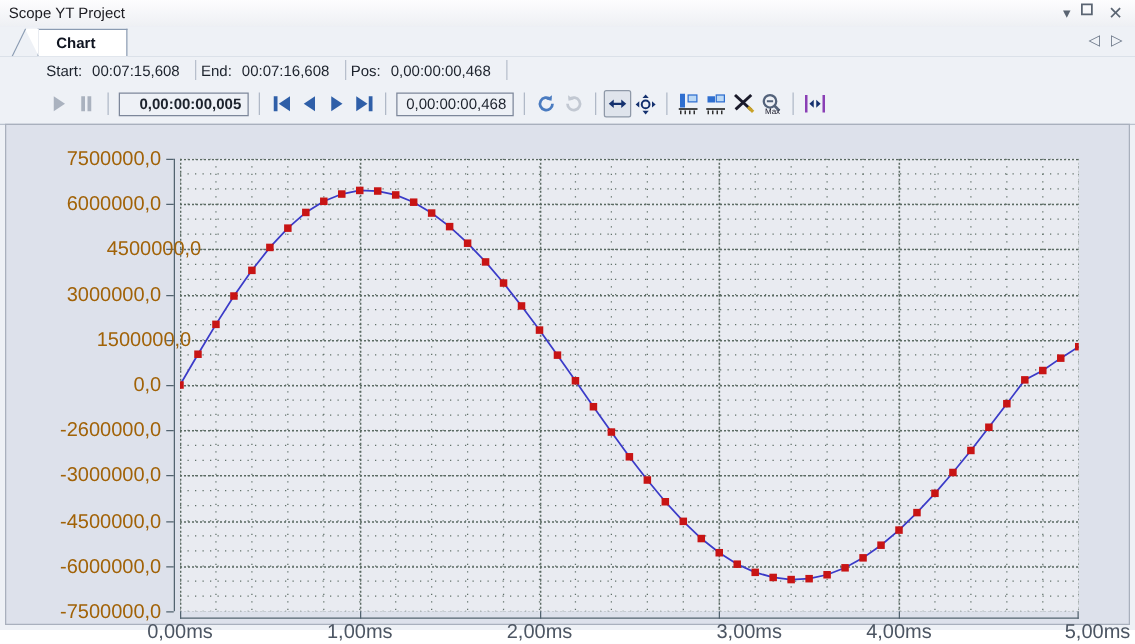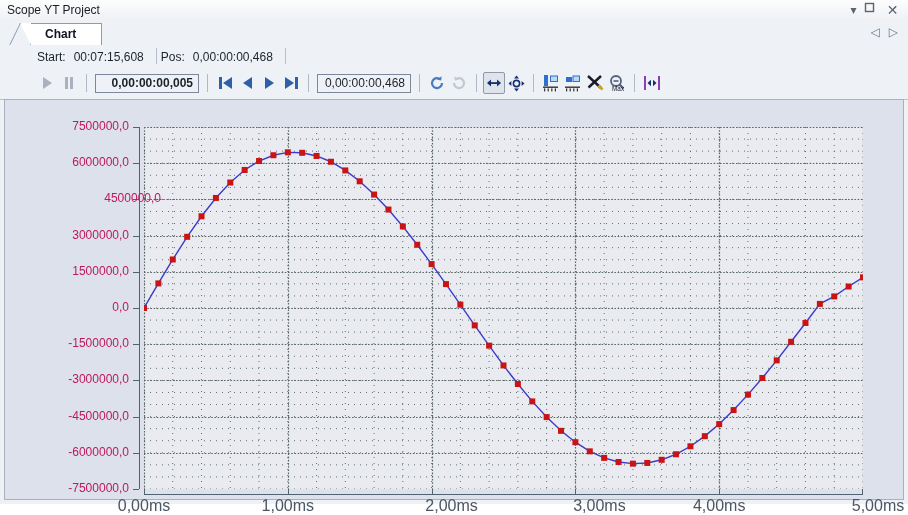--- a/index.html
+++ b/index.html
@@ -80,21 +80,21 @@
   #plot{position:absolute;left:139px;top:27px;width:719px;height:362px;
         background:#e9ebf1;box-sizing:border-box;}
 
   
   #yaxis-line{position:absolute;left:134px;top:27px;width:1px;height:362px;
         background:#52636f;}
   #xaxis-line{position:absolute;left:139px;top:394px;width:719px;height:1px;
         background:#52636f;}
 
   .ytick{position:absolute;left:128px;width:6px;height:1px;background:#52636f;}
-  .ylbl{position:absolute;right:0;font-size:12px;color:#be185d;
+  .ylbl{position:absolute;right:0;font-size:16px;color:#a16207;
         white-space:nowrap;text-align:center;}
   .ylblbox{position:absolute;left:0;width:124px;height:14px;}
   .xtick{position:absolute;top:389px;width:1px;height:6px;background:#52636f;}
   .xlbl{position:absolute;top:397px;font-size:16px;color:#4c5562;
         white-space:nowrap;transform:translateX(-50%);}
 
   svg{display:block;}
 </style>
 </head>
 <body>
@@ -120,20 +120,24 @@
       </div>
       <div class="tabnav" id="tabnav-prev">◁</div>
       <div class="tabnav" id="tabnav-next">▷</div>
     </div>
 
     <div id="infobar">
       <div id="infobar-inner">
         <div class="info-cell">
           <span class="info-lbl">Start:</span>
           <span class="info-val">00:07:15,608</span>
+        </div>
+        <div class="info-cell">
+          <span class="info-lbl">End:</span>
+          <span class="info-val">00:07:16,608</span>
         </div>
         <div class="info-cell">
           <span class="info-lbl">Pos:</span>
           <span class="info-val">0,00:00:00,468</span>
         </div>
       </div>
     </div>
 
     <div id="toolbar">
       <div id="toolbar-inner">
@@ -418,30 +422,30 @@
           </div>
           <div class="ytick" style="top: 99px;"></div>
           <div class="ylblbox" style="top: 91.4px; margin-left: 32px;">
             <div class="ylbl">4500000,0</div>
           </div>
           <div class="ytick" style="top: 136px;"></div>
           <div class="ylblbox" style="top: 127.6px;">
             <div class="ylbl">3000000,0</div>
           </div>
           <div class="ytick" style="top: 172px;"></div>
-          <div class="ylblbox" style="top: 163.8px;">
+          <div class="ylblbox" style="top: 163.8px; padding-left: 24px;">
             <div class="ylbl">1500000,0</div>
           </div>
           <div class="ytick" style="top: 208px;"></div>
           <div class="ylblbox" style="top: 200px;">
             <div class="ylbl">0,0</div>
           </div>
           <div class="ytick" style="top: 244px;"></div>
           <div class="ylblbox" style="top: 236.2px;">
-            <div class="ylbl">-1500000,0</div>
+            <div class="ylbl">-2600000,0</div>
           </div>
           <div class="ytick" style="top: 280px;"></div>
           <div class="ylblbox" style="top: 272.4px;">
             <div class="ylbl">-3000000,0</div>
           </div>
           <div class="ytick" style="top: 317px;"></div>
           <div class="ylblbox" style="top: 308.6px;">
             <div class="ylbl">-4500000,0</div>
           </div>
           <div class="ytick" style="top: 353px;"></div>
@@ -450,21 +454,21 @@
           </div>
           <div class="ytick" style="top: 389px;"></div>
           <div class="ylblbox" style="top: 381px;">
             <div class="ylbl">-7500000,0</div>
           </div>
           <div class="xtick" style="left: 139px;"></div>
           <div class="xlbl" style="left: 139px;">0,00ms</div>
           <div class="xtick" style="left: 283px;"></div>
           <div class="xlbl" style="left: 282.8px;">1,00ms</div>
           <div class="xtick" style="left: 427px;"></div>
-          <div class="xlbl" style="left: 426.6px; margin-left: 20px;">2,00ms</div>
+          <div class="xlbl" style="left: 426.6px;">2,00ms</div>
           <div class="xtick" style="left: 570px;"></div>
           <div class="xlbl" style="left: 570.4px; margin-left: 24px;">3,00ms</div>
           <div class="xtick" style="left: 714px;"></div>
           <div class="xlbl" style="left: 714.2px;">4,00ms</div>
           <div class="xtick" style="left: 857px;"></div>
           <div class="xlbl" style="left: 855px; margin-left: 18px;">5,00ms</div>
         </div>
     </div>
 
   </div>

